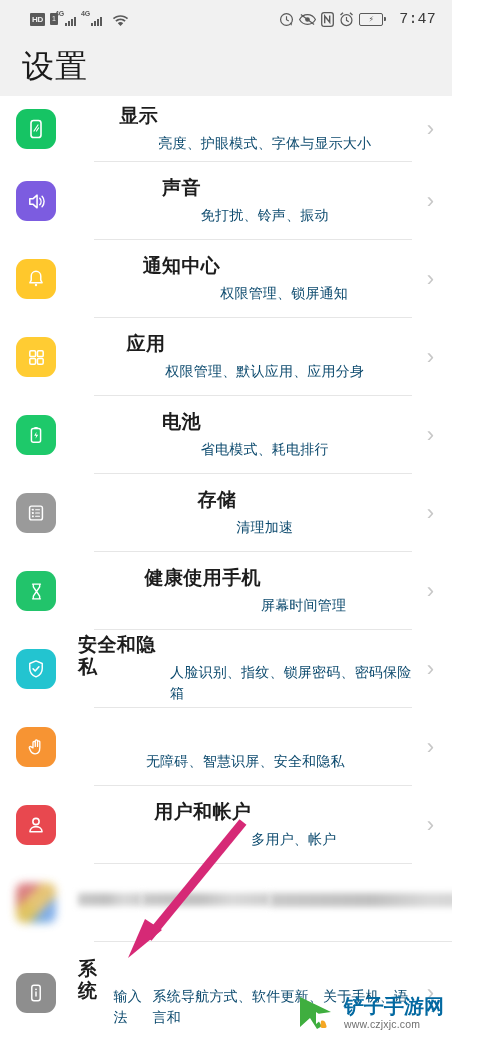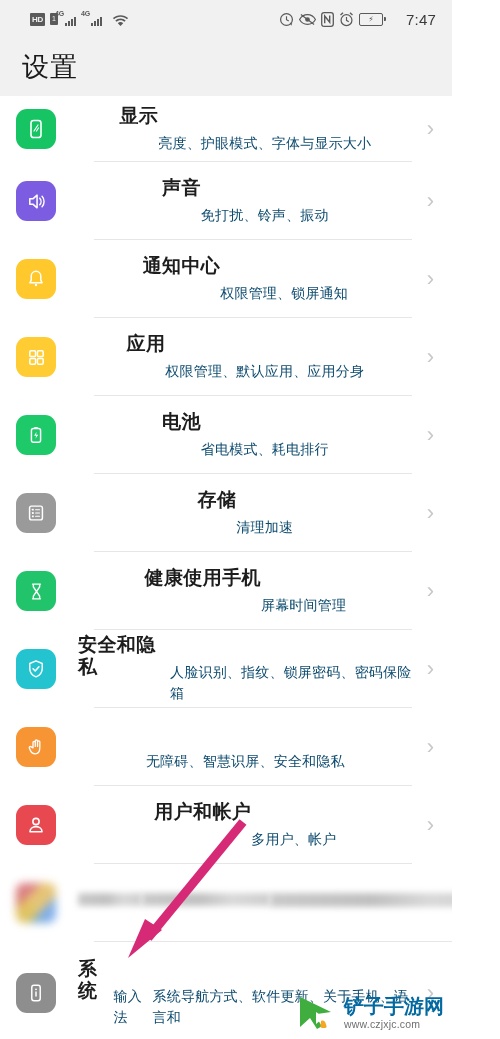--- a/index.html
+++ b/index.html
@@ -76,22 +76,23 @@
     background: #5a5a5a;
   }
   .sig .bars i:nth-child(1) { height: 3px; }
   .sig .bars i:nth-child(2) { height: 5px; }
   .sig .bars i:nth-child(3) { height: 7px; }
   .sig .bars i:nth-child(4) { height: 9px; }
   .sb-icon { color: #5a5a5a; line-height: 1; display: flex; align-items: center; }
   .sb-time {
     color: #3a3a3a;
     font-size: 15px;
-    margin-left: 18px;
+    margin-left: 11px;
     letter-spacing: 0.2px;
+    font-family: Liberation Mono, monospace;
   }
   .batt {
     width: 22px;
     height: 11px;
     border: 1.3px solid #5a5a5a;
     border-radius: 2px;
     position: relative;
     display: flex;
     align-items: center;
     justify-content: center;
@@ -111,21 +112,21 @@
   
   .header {
     height: 58px;
     background: #f1f1f1;
     display: flex;
     align-items: center;
     padding: 0 0 0 22px;
     box-sizing: border-box;
   }
   .header .title {
-    font-size: 27px;
+    font-size: 32px;
     color: #1a1a1a;
     font-weight: normal;
     letter-spacing: 1px;
   }
 
   
   .list {
     background: #ffffff;
     position: relative;
   }

